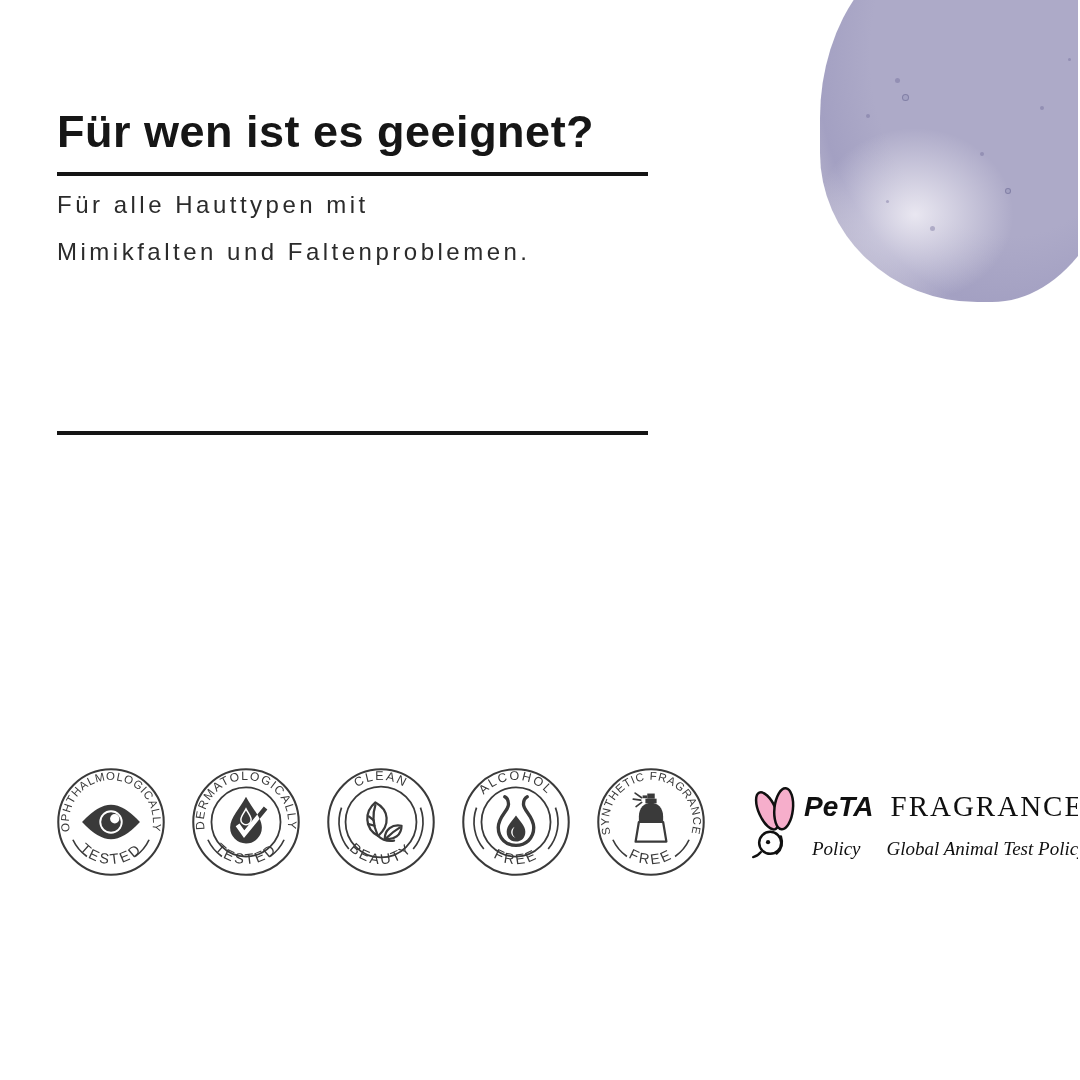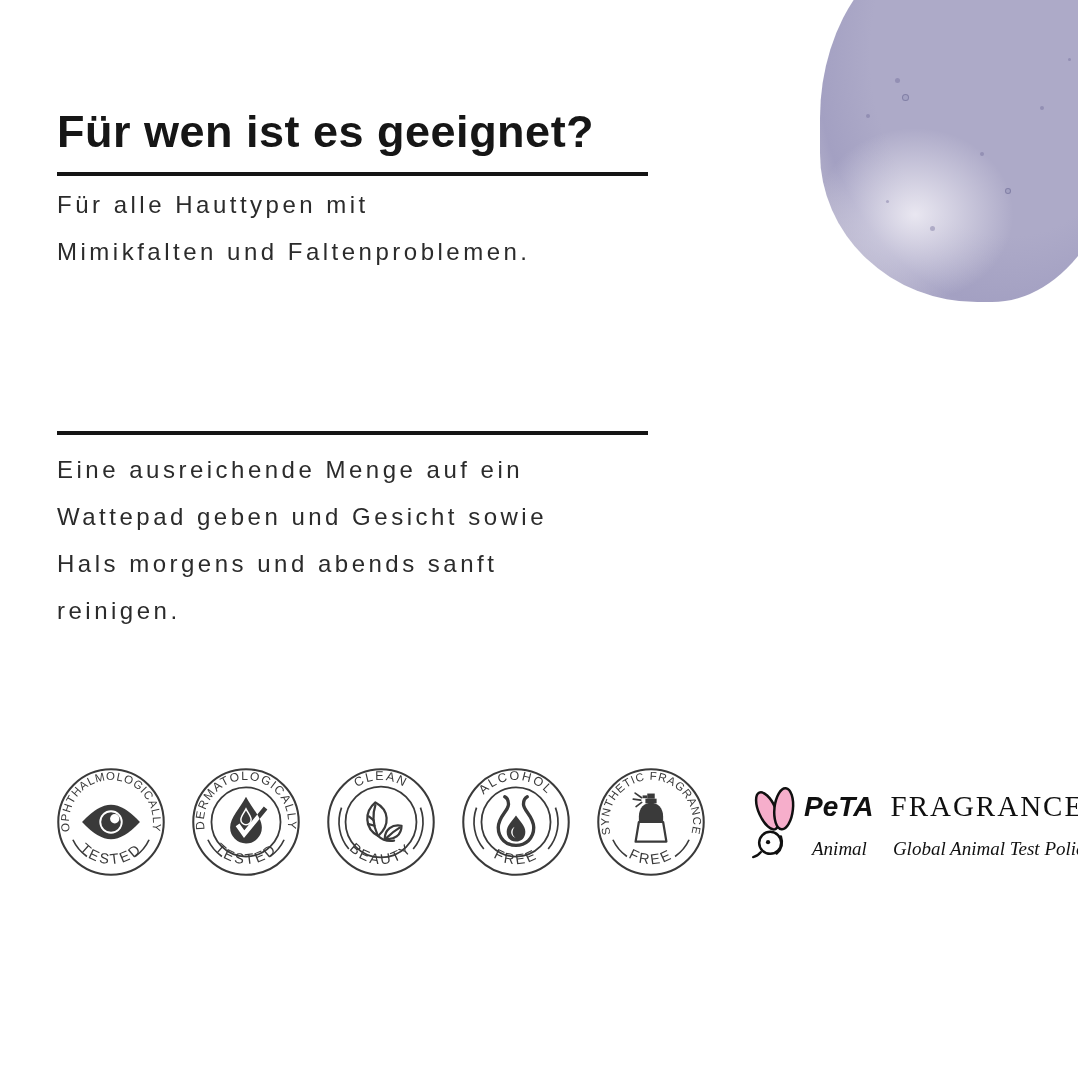--- a/index.html
+++ b/index.html
@@ -82,24 +82,20 @@
   </div>
 
   <div class="section" style="top:109px;">
     <div class="heading">Für wen ist es geeignet?</div>
   </div>
   <div class="rule" style="top:172px;"></div>
   <div class="body-copy" style="top:181px;">Für alle Hauttypen mit
 Mimikfalten und Faltenproblemen.</div>
 
   <div class="rule" style="top:431px;"></div>
-  <div class="body-copy" style="top:446px;">Eine ausreichende Menge auf ein
-Wattepad geben und Gesicht sowie
-Hals morgens und abends sanft
-reinigen.</div>
 
   <svg width="0" height="0" style="position:absolute" aria-hidden="true">
     <defs>
       <path id="arcTopShort" d="M15,60 A45,45 0 0 1 105,60"></path>
       <path id="arcTopMid" d="M17.7,75.4 A45,45 0 1 1 102.3,75.4"></path>
       <path id="arcTopLong" d="M25.5,88.9 A45,45 0 1 1 94.5,88.9"></path>
       <path id="arcBottom" d="M15,60 A45,45 0 0 0 105,60"></path>
 
       <g id="icon-eye">
         <path d="M-31,0 Q-14,-18.5 0,-18.5 Q14,-18.5 31,0 Q14,18.5 0,18.5 Q-14,18.5 -31,0 Z" fill="#3a3a3a"></path>
@@ -202,18 +198,18 @@
       <circle cx="34" cy="79" r="15.5" fill="#fff" stroke="#101010" stroke-width="3.5"></circle>
       <circle cx="31" cy="78" r="3" fill="#101010"></circle>
       <path d="M49,70 Q54,85 43,94" fill="none" stroke="#101010" stroke-width="3.5" stroke-linecap="round"></path>
       <path d="M21,92 Q16,98 10,99" fill="none" stroke="#101010" stroke-width="3.2" stroke-linecap="round"></path>
     </svg>
     <div class="peta-line1">
       <span class="peta-brand">PeTA</span>
       <span class="peta-approved">FRAGRANCE</span>
     </div>
     <div class="peta-line2">
-      <span class="peta-vegan">Animal</span>
+      <span class="peta-vegan">Policy</span>
       <span class="peta-policy">Global Animal Test Policy</span>
     </div>
   </div>
 
 </div>
 
 </body></html>

